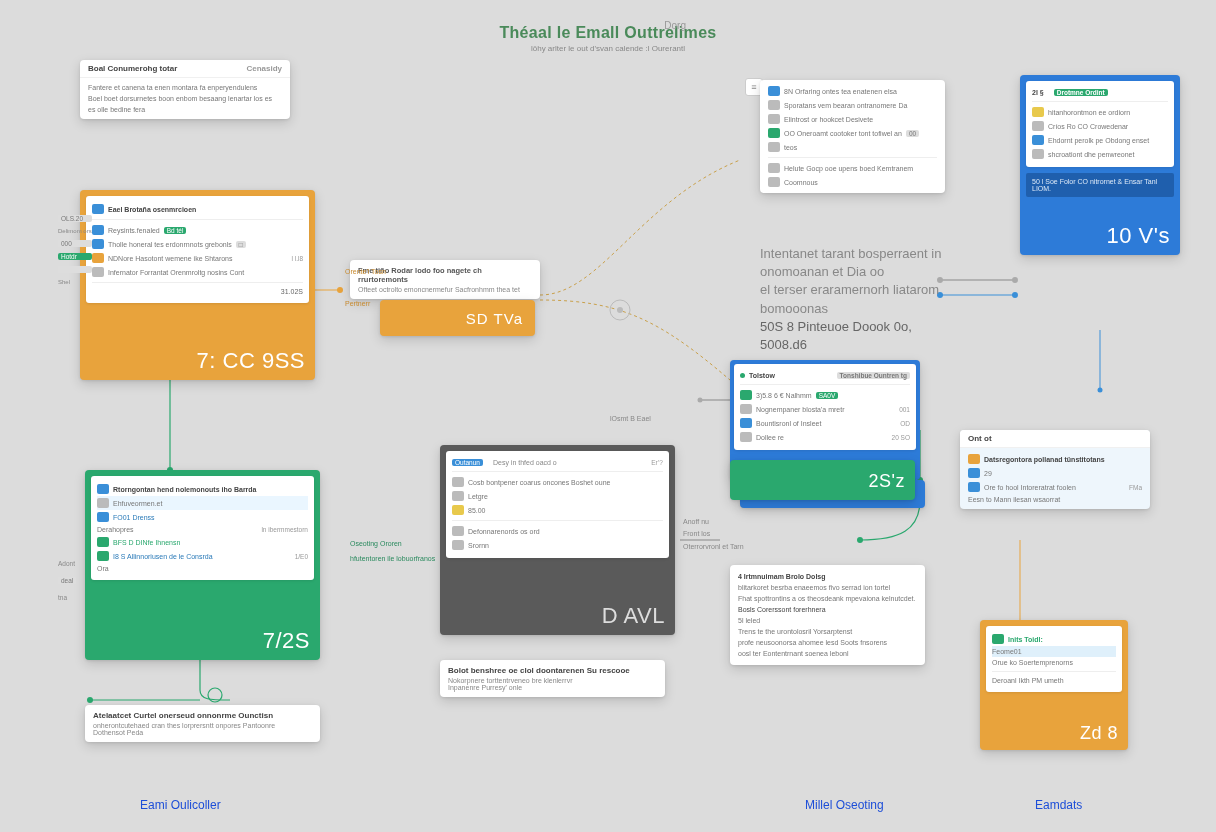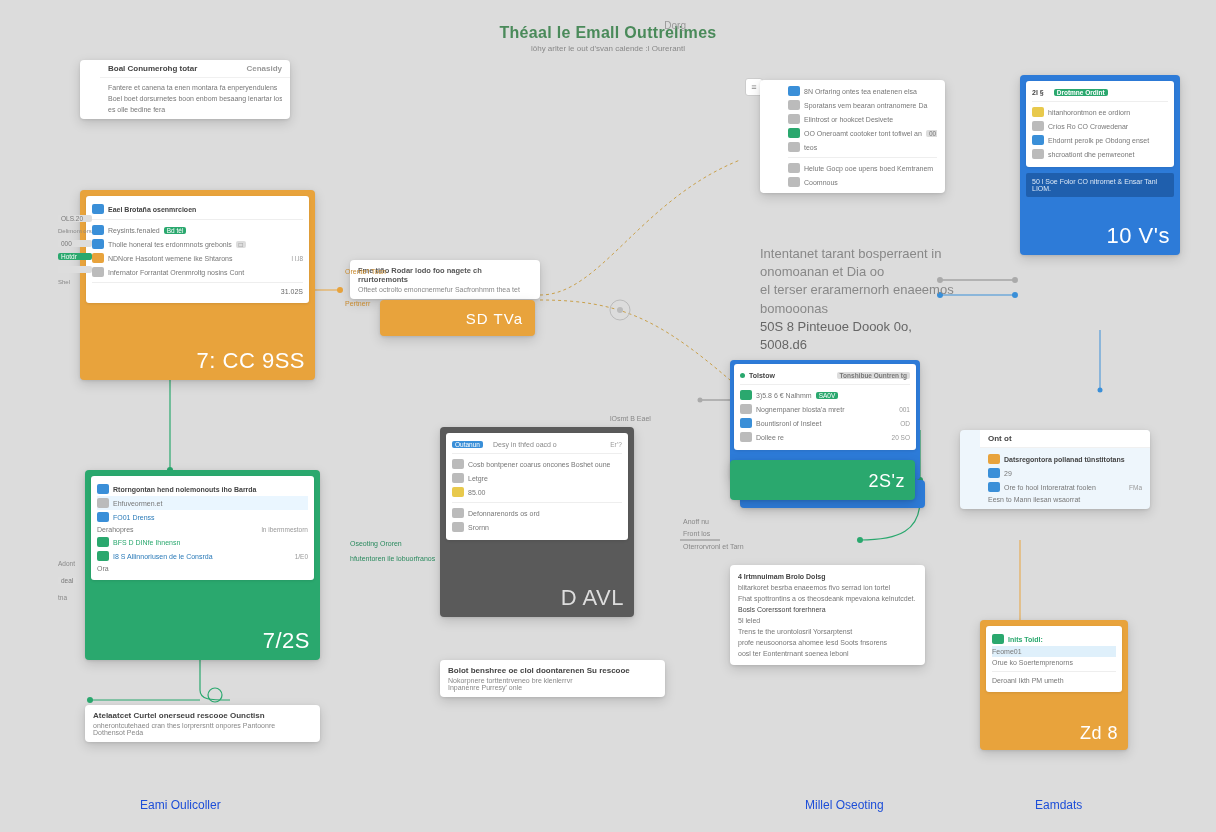--- a/index.html
+++ b/index.html
@@ -27,21 +27,21 @@
   }
 
   .card {
     position: absolute;
     border-radius: 4px;
     box-shadow: 0 4px 12px rgba(0,0,0,0.15), 0 1px 3px rgba(0,0,0,0.1);
     font-size: 8px;
     color: #666;
     overflow: hidden;
   }
-  .card-white { background: #fff; padding-left: 20px; }
+  .card-white { background: #fff; }
   .card-orange { background: #e8a33c; }
   .card-blue { background: #2d7bd8; }
   .card-green { background: #2aa86e; }
   .card-dark { background: #5a5a5a; color: #ddd; }
 
   .card-hdr {
     padding: 4px 8px;
     font-size: 8px;
     font-weight: 600;
     color: #444;
@@ -255,21 +255,21 @@
         <span>Helute Gocp ooe upens boed  Kemtranem</span>
       </div>
     <div class="row">
         <span class="ico ico-gr"></span>
         <span>Coomnous</span>
       </div>
   </div>
 </div>
 <div class="note" style="top:245px;left:760px;width:200px;">
   <div>Intentanet tarant bosperraent in onomoanan et  Dia oo</div>
-  <div>el terser eraramernorh enaeemos bomooonas</div>
+  <div>el terser eraramernorh liatarom bomooonas</div>
   <div style="color:#666">50S  8  Pinteuoe  Doook           0o,       5008.d6</div>
 </div>
 
 <div class="card card-blue" style="top:75px;left:1020px;width:160px;height:180px;">
   <div class="inner-panel">
     <div class="row" style="color:#444;font-weight:600">
         <span>2l §</span>
         <span class="badge-green" style="margin-left:6px">Drotmne Ordint</span>
       </div>
     <div class="rule"></div>
@@ -362,21 +362,21 @@
       </div>
   </div>
   <span class="big-num">7/2S</span>
 </div>
 <div style="position:absolute;top:560px;left:58px;display:flex;flex-direction:column;gap:10px;font-size:6.5px;color:#888;">
   <span>Adont</span>
   <span class="badge-gray">deal</span>
   <span>tna</span>
 </div>
 
-<div class="card card-dark" style="top:427px;left:440px;width:194px;height:190px;">
+<div class="card card-dark" style="top:445px;left:440px;width:235px;height:190px;">
   <div class="inner-panel">
     <div class="row" style="color:#444">
         <span class="badge-blue">Outanun</span>
         <span style="margin-left:6px;color:#888">Desy in thfed oacd o</span>
         <span class="val">Er’?</span>
       </div>
     <div class="rule"></div>
     <div class="row">
         <span class="ico ico-gr"></span>
         <span>Cosb bontpener coarus oncones  Boshet oune</span>
@@ -449,21 +449,21 @@
       </div>
     <div class="rule"></div>
     <div class="row">
         <span>Deroanl Ikth PM umeth</span>
       </div>
   </div>
   <span class="big-num" style="font-size:18px">Zd 8</span>
 </div>
 
 <div class="card card-white" style="top:705px;left:85px;width:235px;padding:6px 8px;">
-  <div style="font-size:8px;color:#444;font-weight:600">Atelaatcet Curtel onerseud rescooe Ounctisn</div>
+  <div style="font-size:8px;color:#444;font-weight:600">Atelaatcet Curtel onerseud onnonrme Ounctisn</div>
   <div style="font-size:7px;color:#888;margin-top:2px">onherontcutehaed cran thes lorprersntt onpores Pantoonre</div>
   <div style="font-size:7px;color:#888">Dothensot Peda</div>
 </div>
 
 <div class="card card-white" style="top:660px;left:440px;width:225px;padding:6px 8px;">
   <div style="font-size:8px;color:#444;font-weight:600">Bolot benshree oe clol doontarenen  Su rescooe</div>
   <div style="font-size:7px;color:#888;margin-top:2px">Nokorpnere torttentrveneo bre klenlerrvr</div>
   <div style="font-size:7px;color:#888">Inpanenre  Purresy'  onle</div>
 </div>
 

